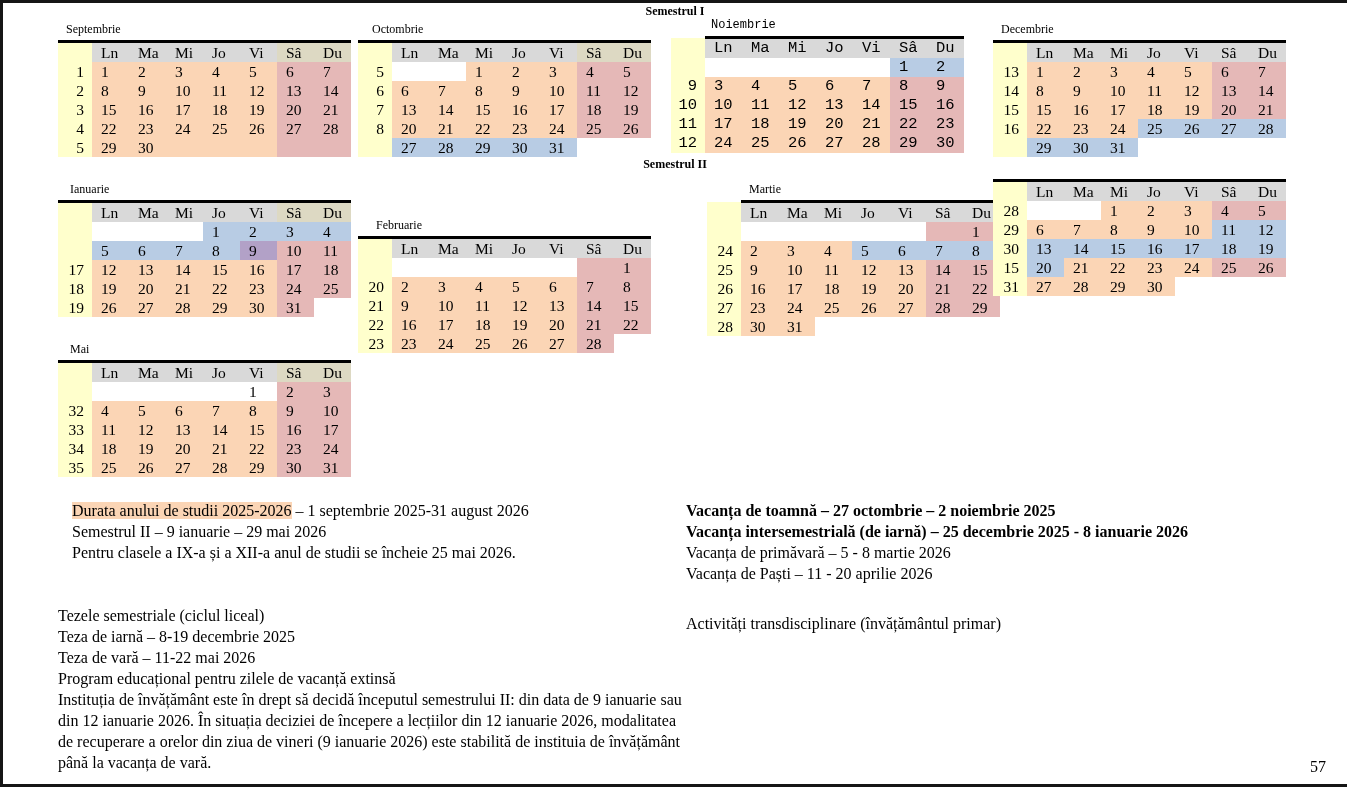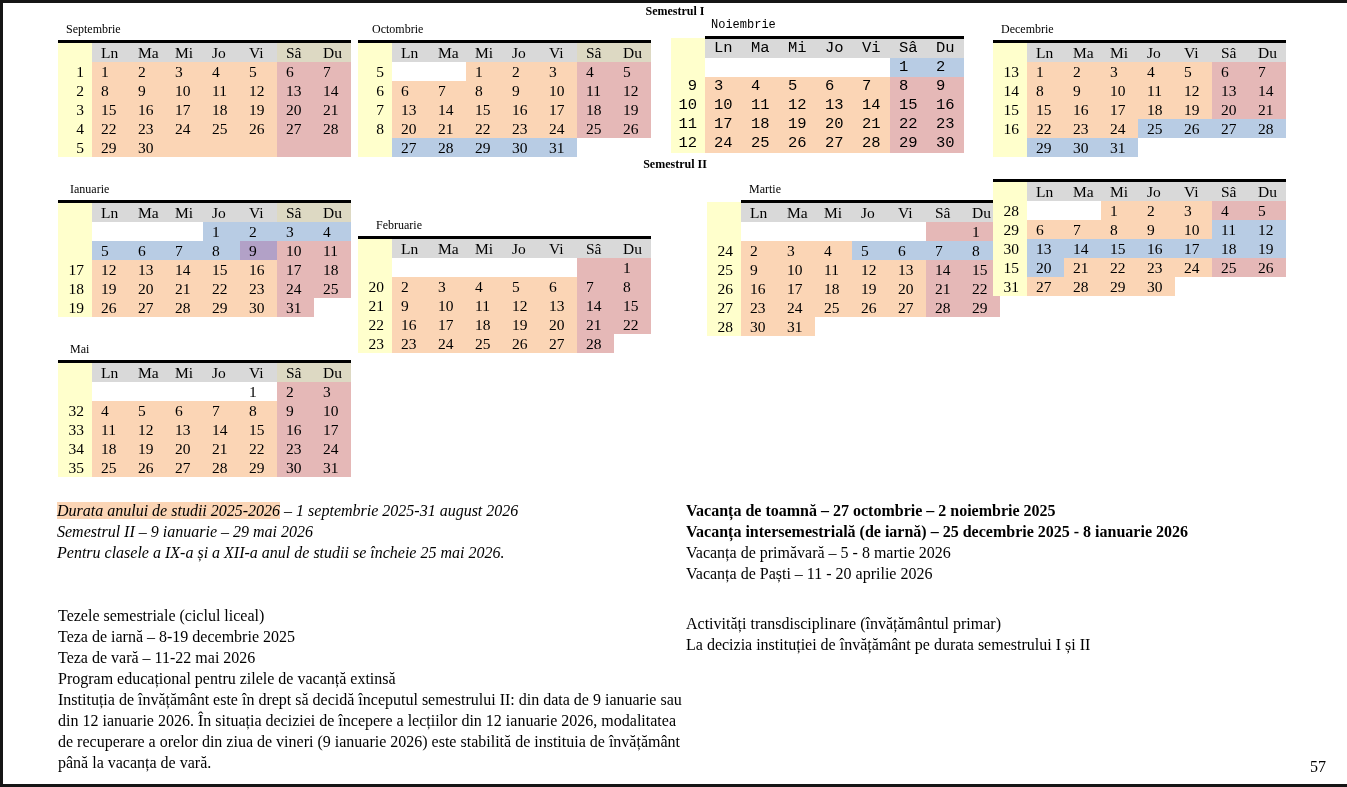--- a/index.html
+++ b/index.html
@@ -24,21 +24,21 @@
   .cal .wk { width:34px; text-align:right; padding:0 8px 0 0; background:var(--c-wk); }
   .line-top th { border-top:3px solid #000; }
   .bg-g   { background:var(--c-g); }
   .bg-o   { background:var(--c-o); }
   .bg-wd  { background:var(--c-wd); }
   .bg-we  { background:var(--c-we); }
   .bg-v   { background:var(--c-v); }
   .bg-p   { background:var(--c-p); }
   .bg-none{ background:transparent; }
   .notes { position:absolute; font-size:16px; line-height:21px; }
-  #note-study-year { left:54px;  top:497px; width:632px;font-style:italic; }
+  #note-study-year { left:69px;  top:497px; width:632px; }
   #note-theses     { left:55px;  top:602px; width:636px; }
   #note-vacations  { left:683px; top:497px; width:656px; }
   #note-activities { left:683px; top:610px; width:656px; }
   #note-exams      { left:683px; top:672px; width:656px; }
   .note-line { min-height:21px; }
   .bold { font-weight:bold; }
   .hl-orange { background:var(--c-wd); }
   .hl-blue   { background:var(--c-v); }
   .page-number { position:absolute; right:21px; bottom:8px; font-size:16px; }
 </style>
@@ -693,16 +693,15 @@
       <div class="note-line"><span>Instituția de învățământ este în drept să decidă începutul semestrului II: din data de 9 ianuarie sau din 12 ianuarie 2026. În situația deciziei de începere a lecțiilor din 12 ianuarie 2026, modalitatea de recuperare a orelor din ziua de vineri (9 ianuarie 2026) este stabilită de instituia de învățământ până la vacanța de vară.</span></div>
     </div>
   <div class="notes" id="note-vacations">
       <div class="note-line"><span class="bold">Vacanța de toamnă – 27 octombrie – 2 noiembrie 2025</span></div>
       <div class="note-line"><span class="bold">Vacanța intersemestrială (de iarnă) – 25 decembrie 2025 - 8 ianuarie 2026</span></div>
       <div class="note-line"><span>Vacanța de primăvară – 5 - 8 martie 2026</span></div>
       <div class="note-line"><span>Vacanța de Paști – 11 - 20 aprilie 2026</span></div>
     </div>
   <div class="notes" id="note-activities">
       <div class="note-line"><span>Activități transdisciplinare (învățământul primar)</span></div>
-      <div class="note-line"><span>La decizia instituției de învățământ pe durata semestrului I și II</span></div>
     </div>
   <div class="page-number">57</div>
 </div>
 
 </body></html>

